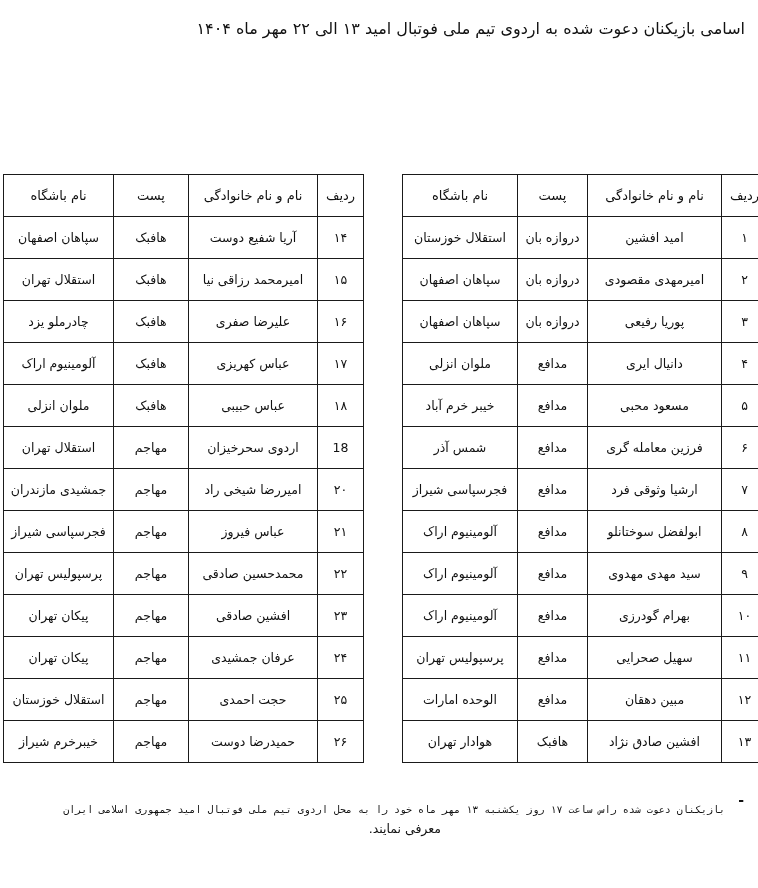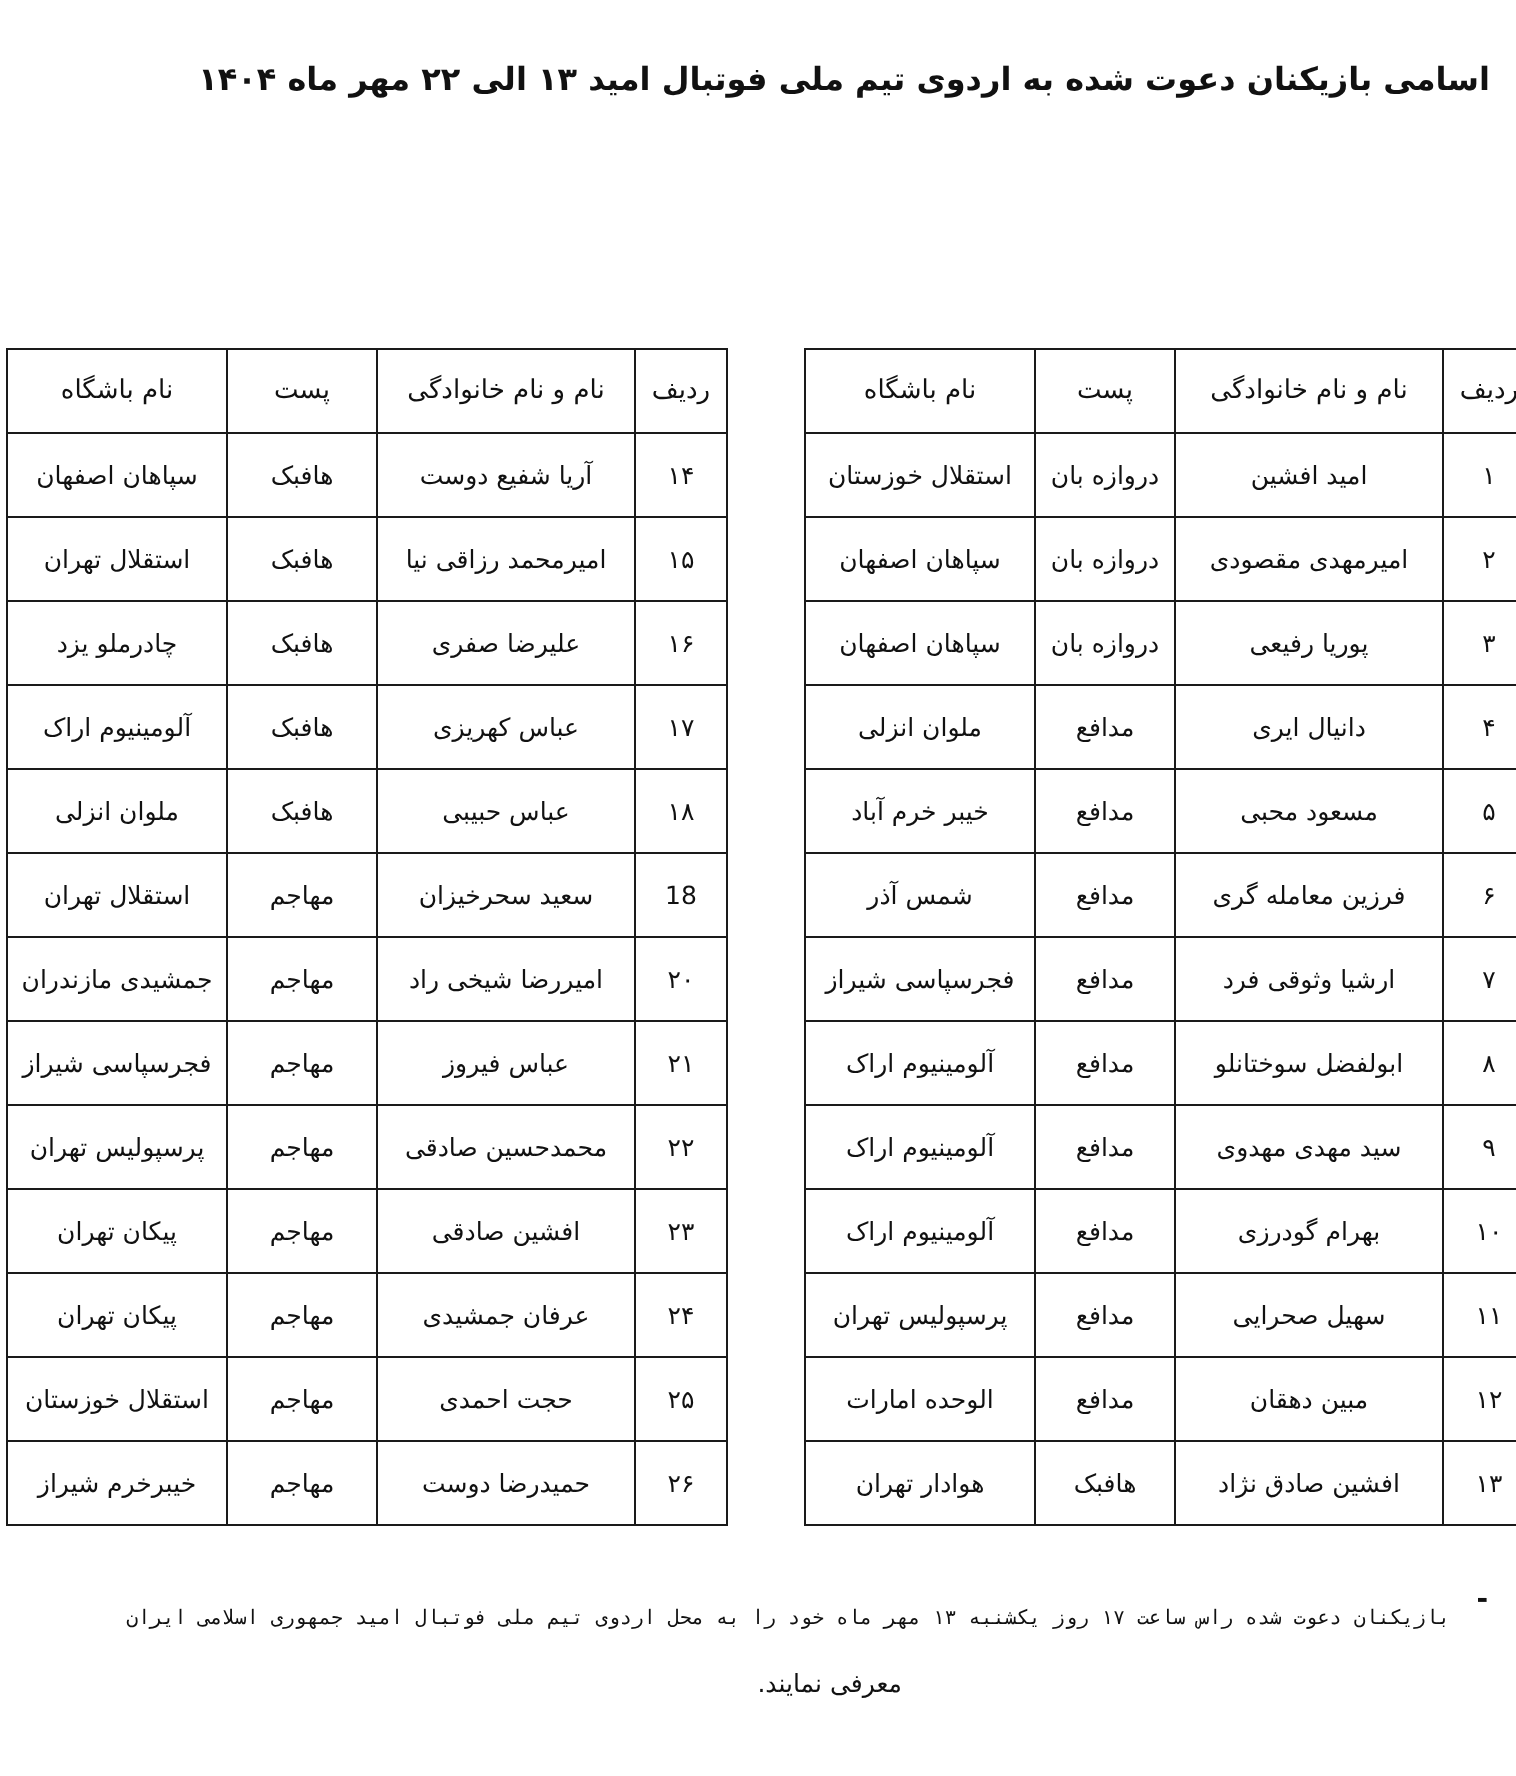--- a/index.html
+++ b/index.html
@@ -5,22 +5,22 @@
   html,body{margin:0;padding:0;}
   body{
     width:758px;height:888px;background:#ffffff;
     font-family:"DejaVu Sans",sans-serif;color:#111111;
   }
   .page{
     position:relative;width:758px;height:888px;overflow:hidden;background:#ffffff;
     direction:rtl;
   }
   .doc-title{
-    position:absolute;top:30px;right:13px;
-    font-size:16px;font-weight:bold;white-space:nowrap;letter-spacing:0;
+    position:absolute;top:19px;right:13px;
+    font-size:16px;font-weight:normal;white-space:nowrap;letter-spacing:0;
   }
   table.players{
     position:absolute;top:174px;
     border-collapse:collapse;table-layout:fixed;
     background:#ffffff;
   }
   table.players.tbl-right{right:-10px;width:365px;}
   table.players.tbl-left{left:3px;width:360px;}
   table.players th, table.players td{
     border:1px solid #1a1a1a;
@@ -30,22 +30,22 @@
   }
   table.players th{font-weight:normal;font-size:13px;}
   .footer-dash{
     position:absolute;top:792px;right:14px;font-size:14px;font-weight:bold;
   }
   .footer-line1{
     position:absolute;top:804px;right:33px;
     font-size:10px;white-space:nowrap;font-family:Liberation Mono, monospace;
   }
   .footer-line2{
-    position:absolute;top:821px;right:307px;
-    font-size:12.5px;white-space:nowrap;margin-top:13px;
+    position:absolute;top:821px;right:317px;
+    font-size:12.5px;white-space:nowrap;
   }
 </style>
 </head>
 <body>
 
 <div class="page">
 
   <div class="doc-title">اسامی بازیکنان دعوت شده به اردوی تیم ملی فوتبال امید ۱۳ الی ۲۲ مهر ماه ۱۴۰۴</div>
 
   <table class="players tbl-right">
@@ -186,21 +186,21 @@
           <td>آلومینیوم اراک</td>
         </tr>
         <tr>
           <td>۱۸</td>
           <td>عباس حبیبی</td>
           <td>هافبک</td>
           <td>ملوان انزلی</td>
         </tr>
         <tr>
           <td>18</td>
-          <td>سعید سحرخیزان</td>
+          <td>اردوی سحرخیزان</td>
           <td>مهاجم</td>
           <td>استقلال تهران</td>
         </tr>
         <tr>
           <td>۲۰</td>
           <td>امیررضا شیخی راد</td>
           <td>مهاجم</td>
           <td>جمشیدی مازندران</td>
         </tr>
         <tr>

